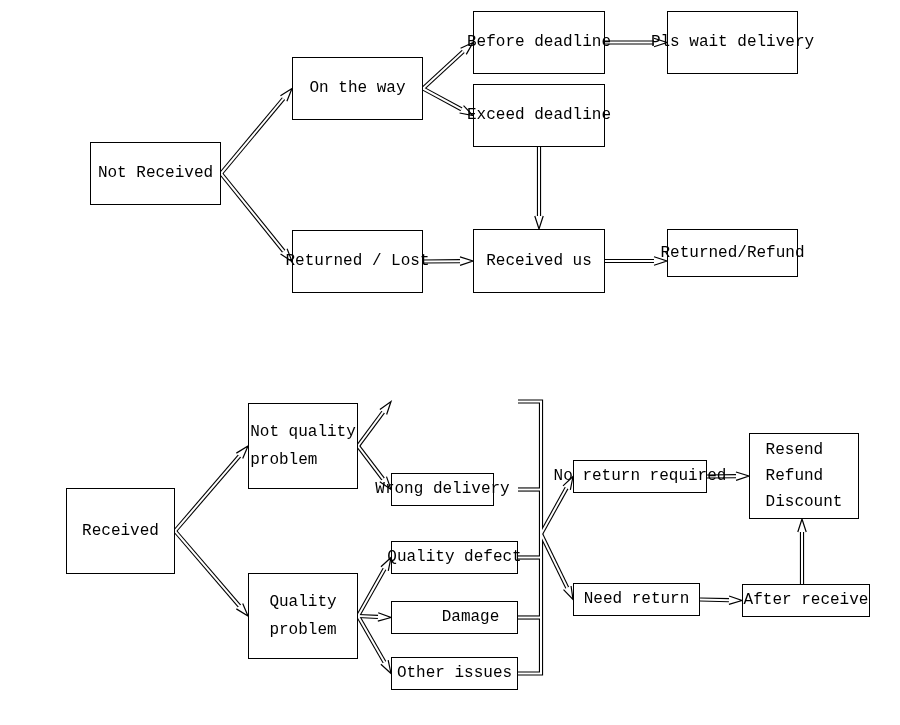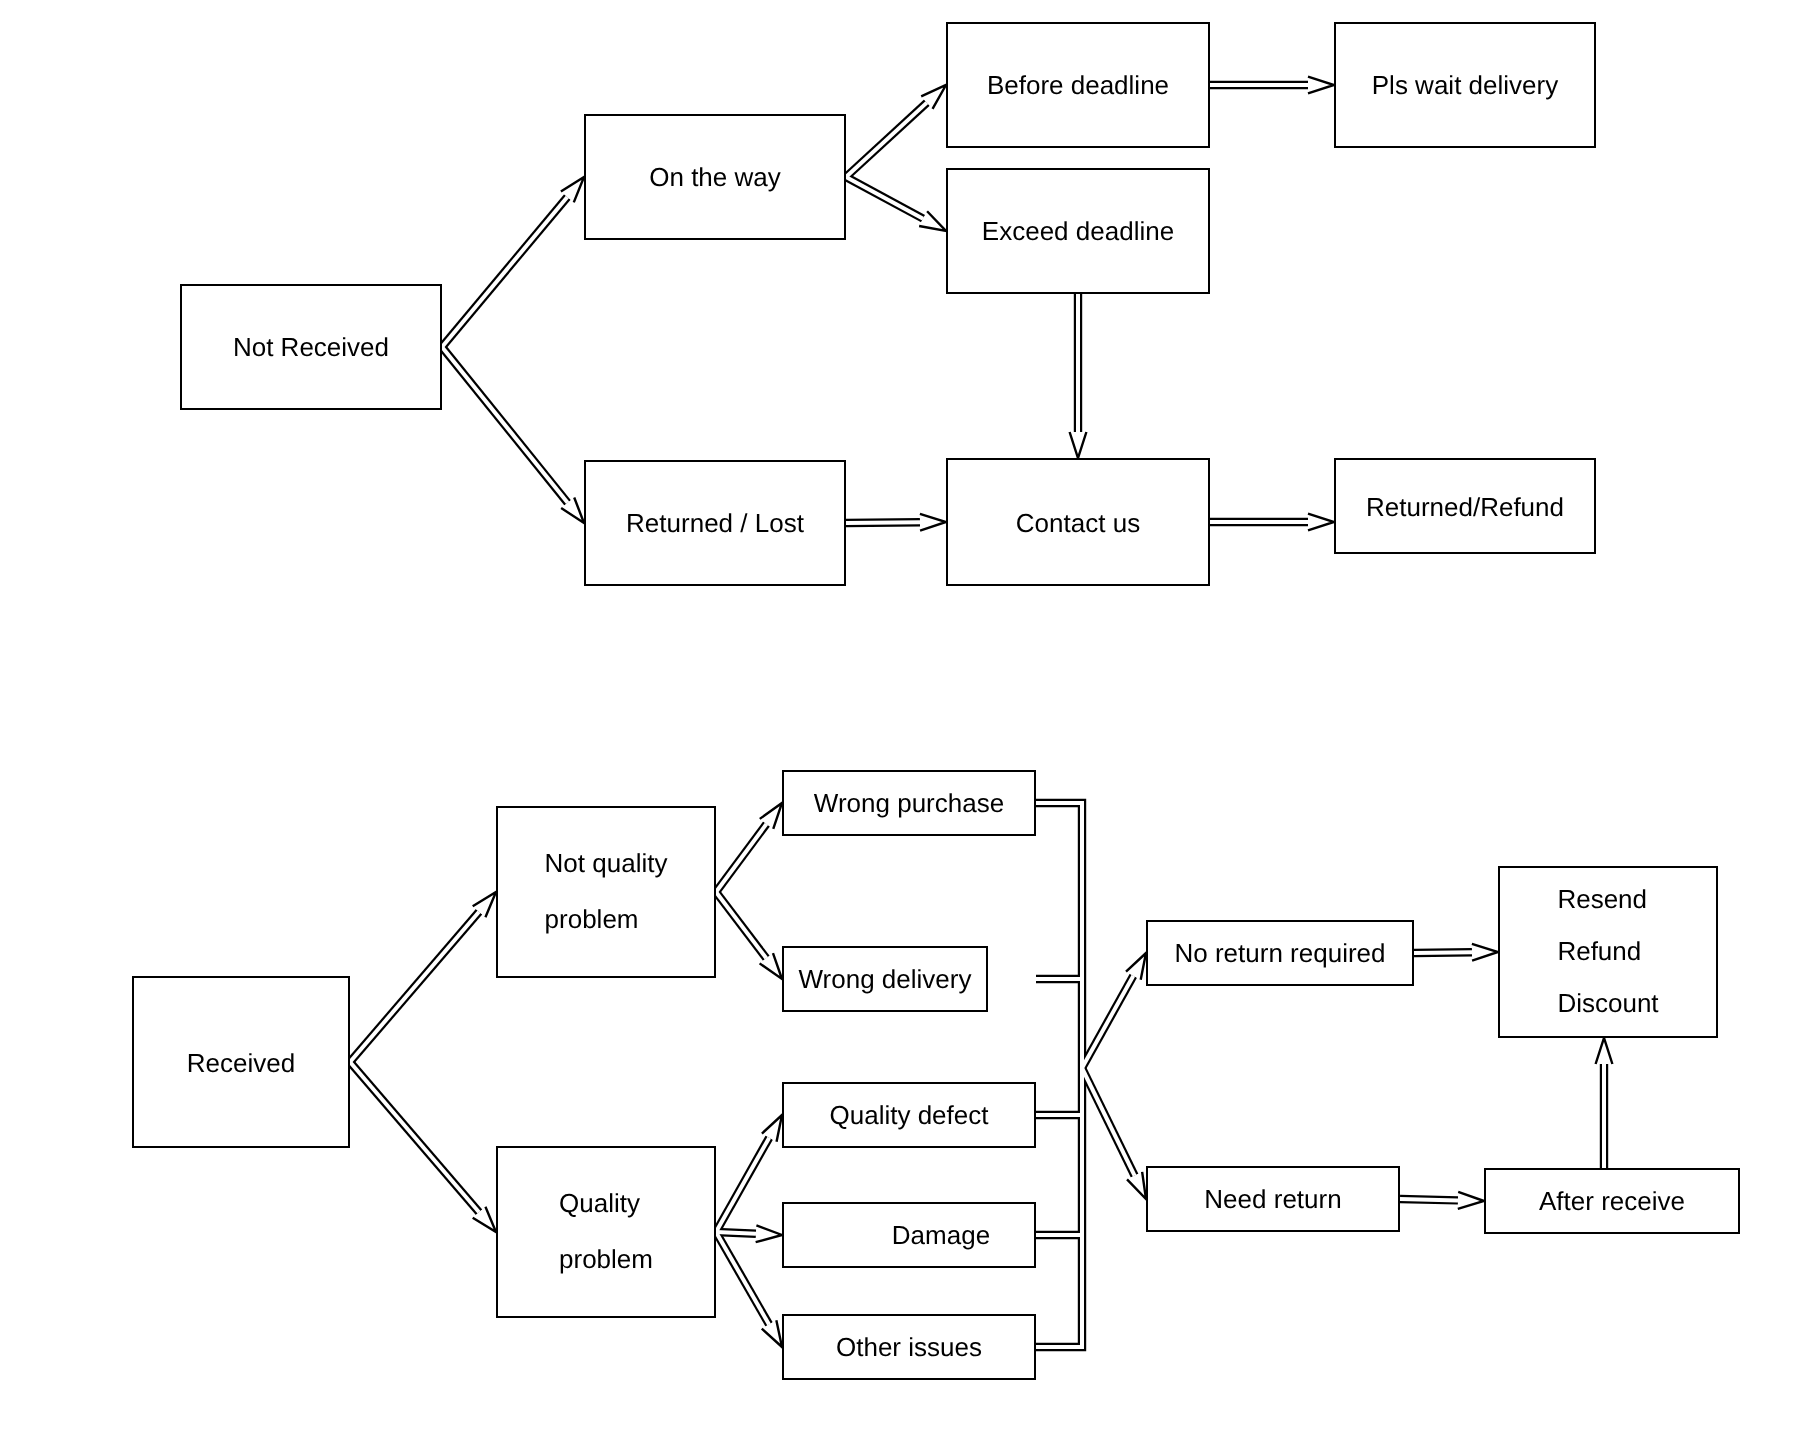--- a/index.html
+++ b/index.html
@@ -22,24 +22,25 @@
   }
   .node {
     position: absolute;
     box-sizing: border-box;
     background: #ffffff;
     border: 1px solid #000000;
     display: flex;
     align-items: center;
     justify-content: center;
     text-align: center;
-    font-size: 13px;
+    font-size: 16px;
     line-height: 19px;
     color: #000000;
     white-space: nowrap;
+    font-family: Liberation Mono, monospace;
   }
   .node .lines {
     text-align: left;
     line-height: 28px;
   }
   .node.lh26 .lines {
     line-height: 26px;
   }
 </style>
 </head>
@@ -130,43 +131,40 @@
   <div class="node" style="left: 473px; top: 11px; width: 132px; height: 63px;">
     <span>Before deadline</span>
   </div>
   <div class="node" style="left: 667px; top: 11px; width: 131px; height: 63px;">
     <span>Pls wait delivery</span>
   </div>
   <div class="node" style="left: 473px; top: 84px; width: 132px; height: 63px;">
     <span>Exceed deadline</span>
   </div>
   <div class="node" style="left: 473px; top: 229px; width: 132px; height: 64px;">
-    <span>Contact us</span>
+    <span>Received us</span>
   </div>
   <div class="node" style="left: 667px; top: 229px; width: 131px; height: 48px;">
     <span>Returned/Refund</span>
   </div>
 
   <div class="node" style="left: 66px; top: 488px; width: 109px; height: 86px; text-align: center;">
     <span>Received</span>
   </div>
   <div class="node" style="left: 248px; top: 403px; width: 110px; height: 86px;">
     <div class="lines">
       <div>Not quality</div>
       <div>problem</div>
     </div>
   </div>
   <div class="node" style="left: 248px; top: 573px; width: 110px; height: 86px;">
     <div class="lines">
       <div>Quality</div>
       <div>problem</div>
     </div>
-  </div>
-  <div class="node" style="left: 391px; top: 385px; width: 127px; height: 33px;">
-    <span>Wrong purchase</span>
   </div>
   <div class="node" style="left: 391px; top: 473px; width: 103px; height: 33px;">
     <span>Wrong delivery</span>
   </div>
   <div class="node" style="left: 391px; top: 541px; width: 127px; height: 33px;">
     <span>Quality defect</span>
   </div>
   <div class="node" style="left: 391px; top: 601px; width: 127px; height: 33px; padding-left: 32px;">
     <span>Damage</span>
   </div>

